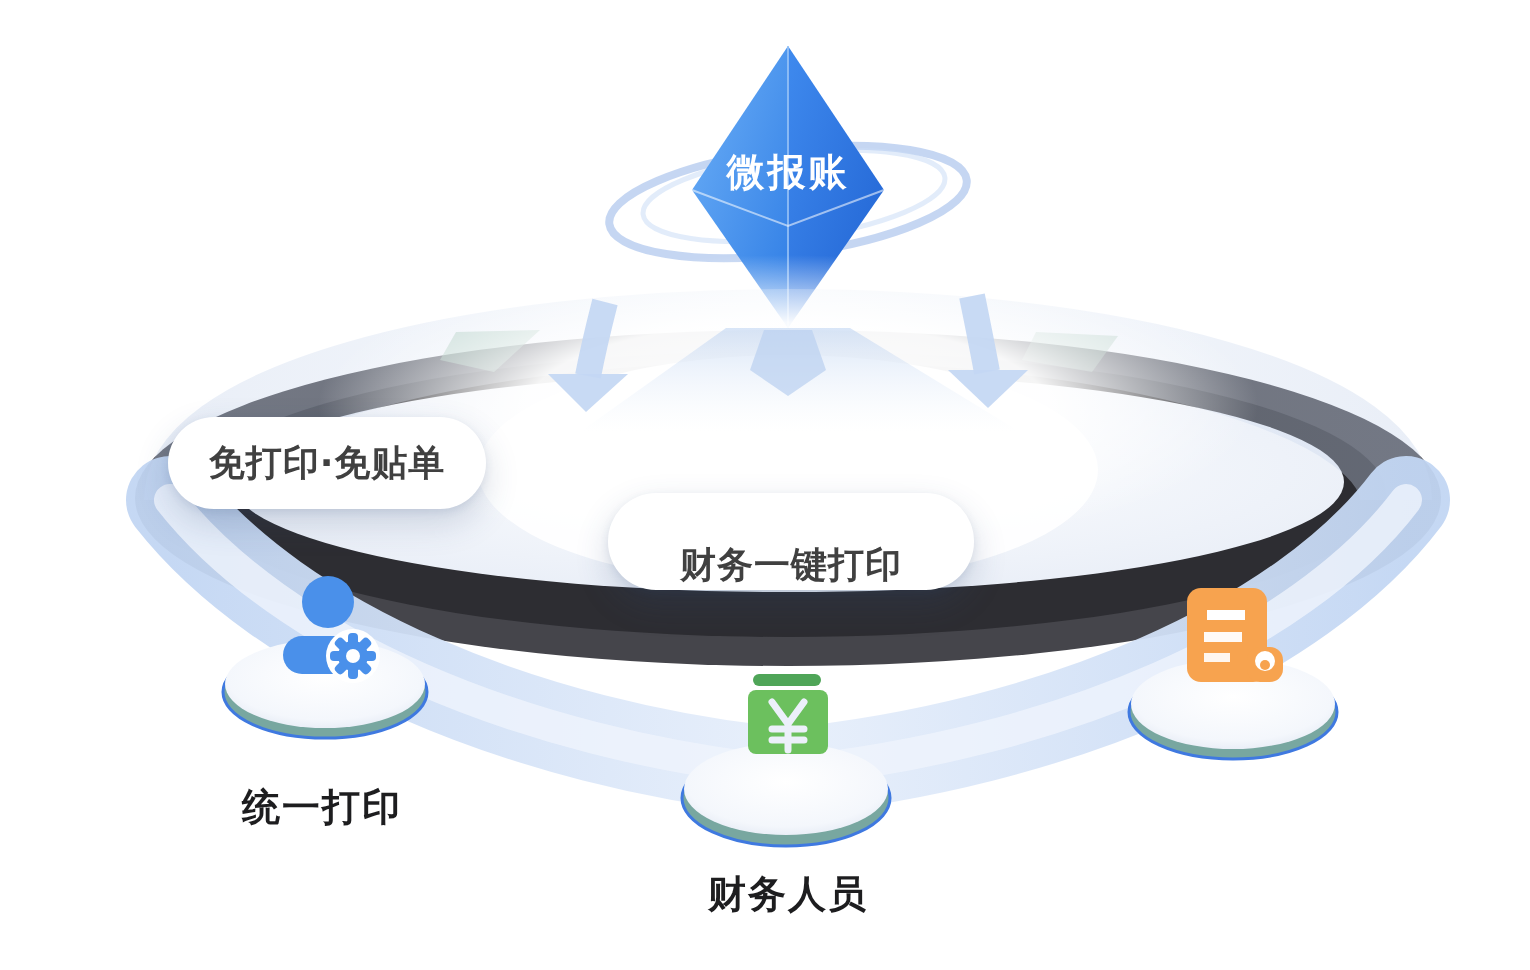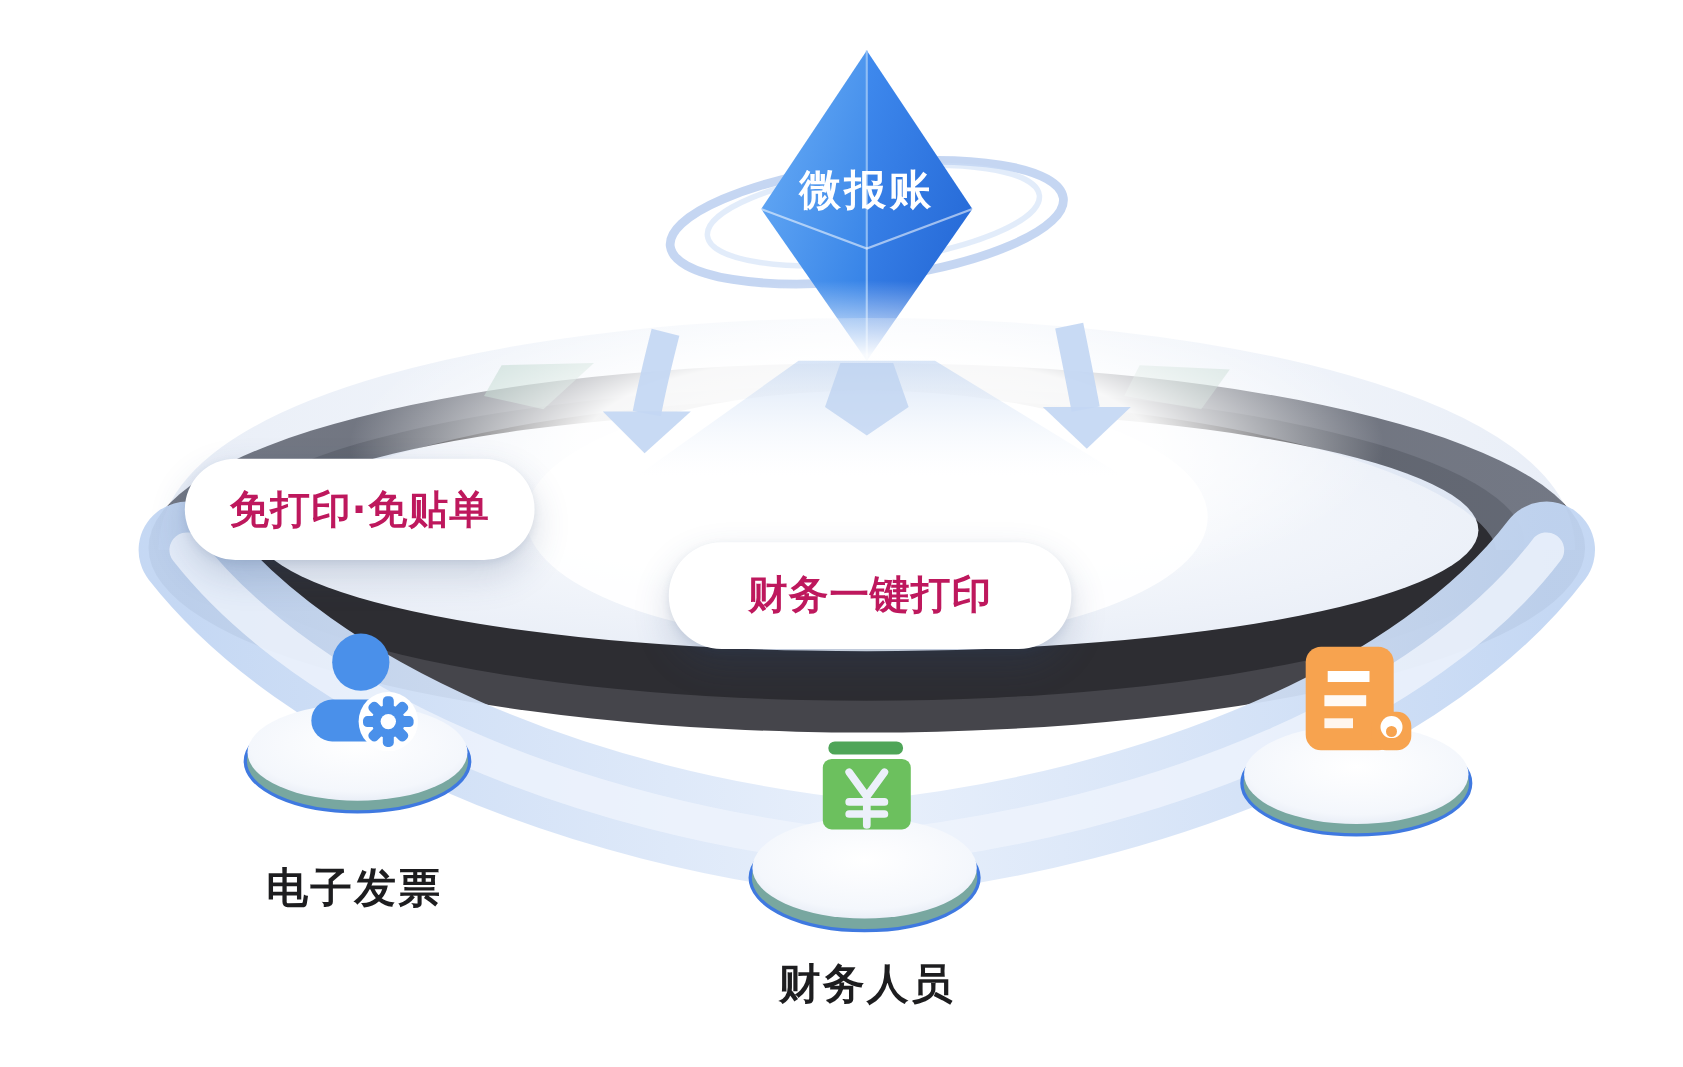--- a/index.html
+++ b/index.html
@@ -10,25 +10,25 @@
   }
   .art{position:absolute;left:0;top:0;width:1530px;height:970px;}
   .overlay{position:absolute;display:flex;align-items:center;justify-content:center;}
   .gem-label{
     left:658px;top:148px;width:220px;height:48px;
     color:#ffffff;font-size:38px;font-weight:700;letter-spacing:3px;text-align:center;
   }
   .pill{
     background:#ffffff;border-radius:48px;
     box-shadow:0 14px 34px rgba(52,74,120,0.20), 0 3px 8px rgba(52,74,120,0.10);
-    color:#be185d;font-size:36px;font-weight:700;letter-spacing:1px;
+    color:#404040;font-size:36px;font-weight:700;letter-spacing:1px;
   }
   .pill-left  {left:148px; top:417px;width:318px;height:92px;}
   .pill-right {left:1030px;top:417px;width:358px;height:92px;}
-  .pill-center{left:588px; top:493px;width:366px;height:97px;}
+  .pill-center{left:588px; top:493px;width:366px;height:97px;align-items:flex-end;}
   .role-label{
     color:#1d1d1f;font-size:38px;font-weight:700;letter-spacing:2px;text-align:center;
   }
   .role-left  {left:170px; top:783px;width:264px;height:48px;}
   .role-center{left:636px; top:870px;width:264px;height:48px;}
   .role-right {left:1058px;top:786px;width:310px;height:48px;font-size:37px;letter-spacing:1px;}
 </style>
 </head>
 <body>
 
@@ -163,16 +163,16 @@
 
   <div class="overlay gem-label">微报账</div>
 
   <div class="overlay pill pill-left">
     <span>免打印·免贴单</span>
   </div>
   <div class="overlay pill pill-center">
     <span>财务一键打印</span>
   </div>
 
-  <div class="overlay role-label role-left">电子发票</div>
+  <div class="overlay role-label role-left">统一打印</div>
   <div class="overlay role-label role-center">财务人员</div>
 
 </div>
 
 </body></html>

